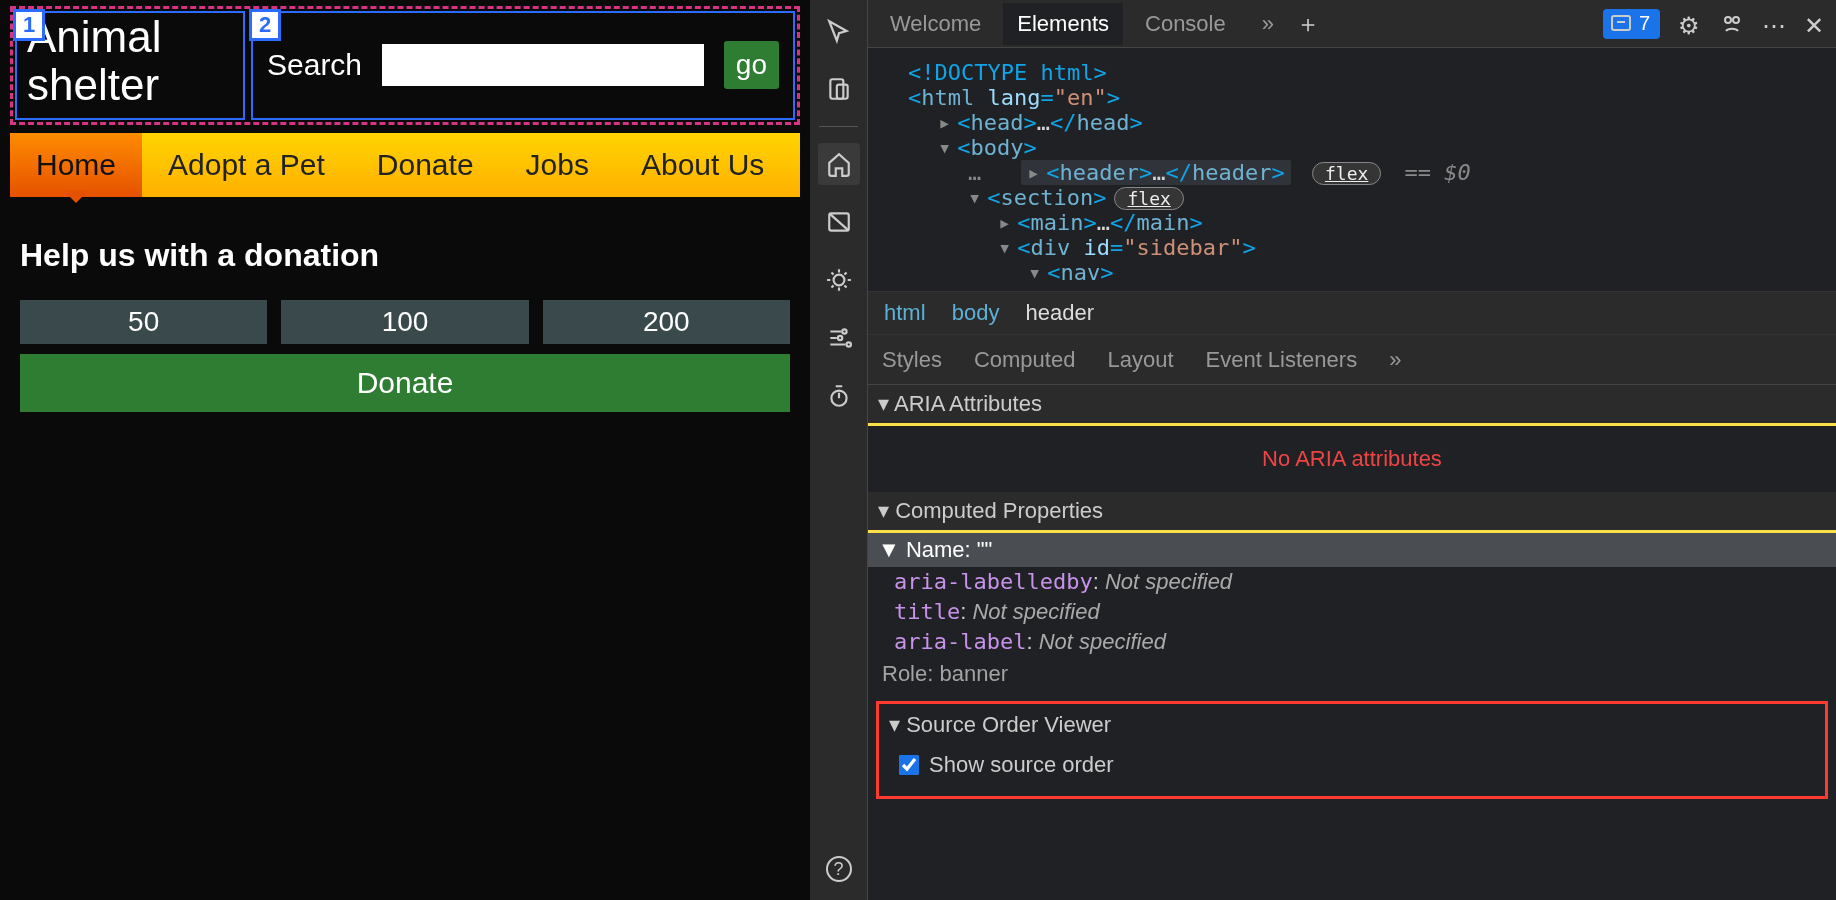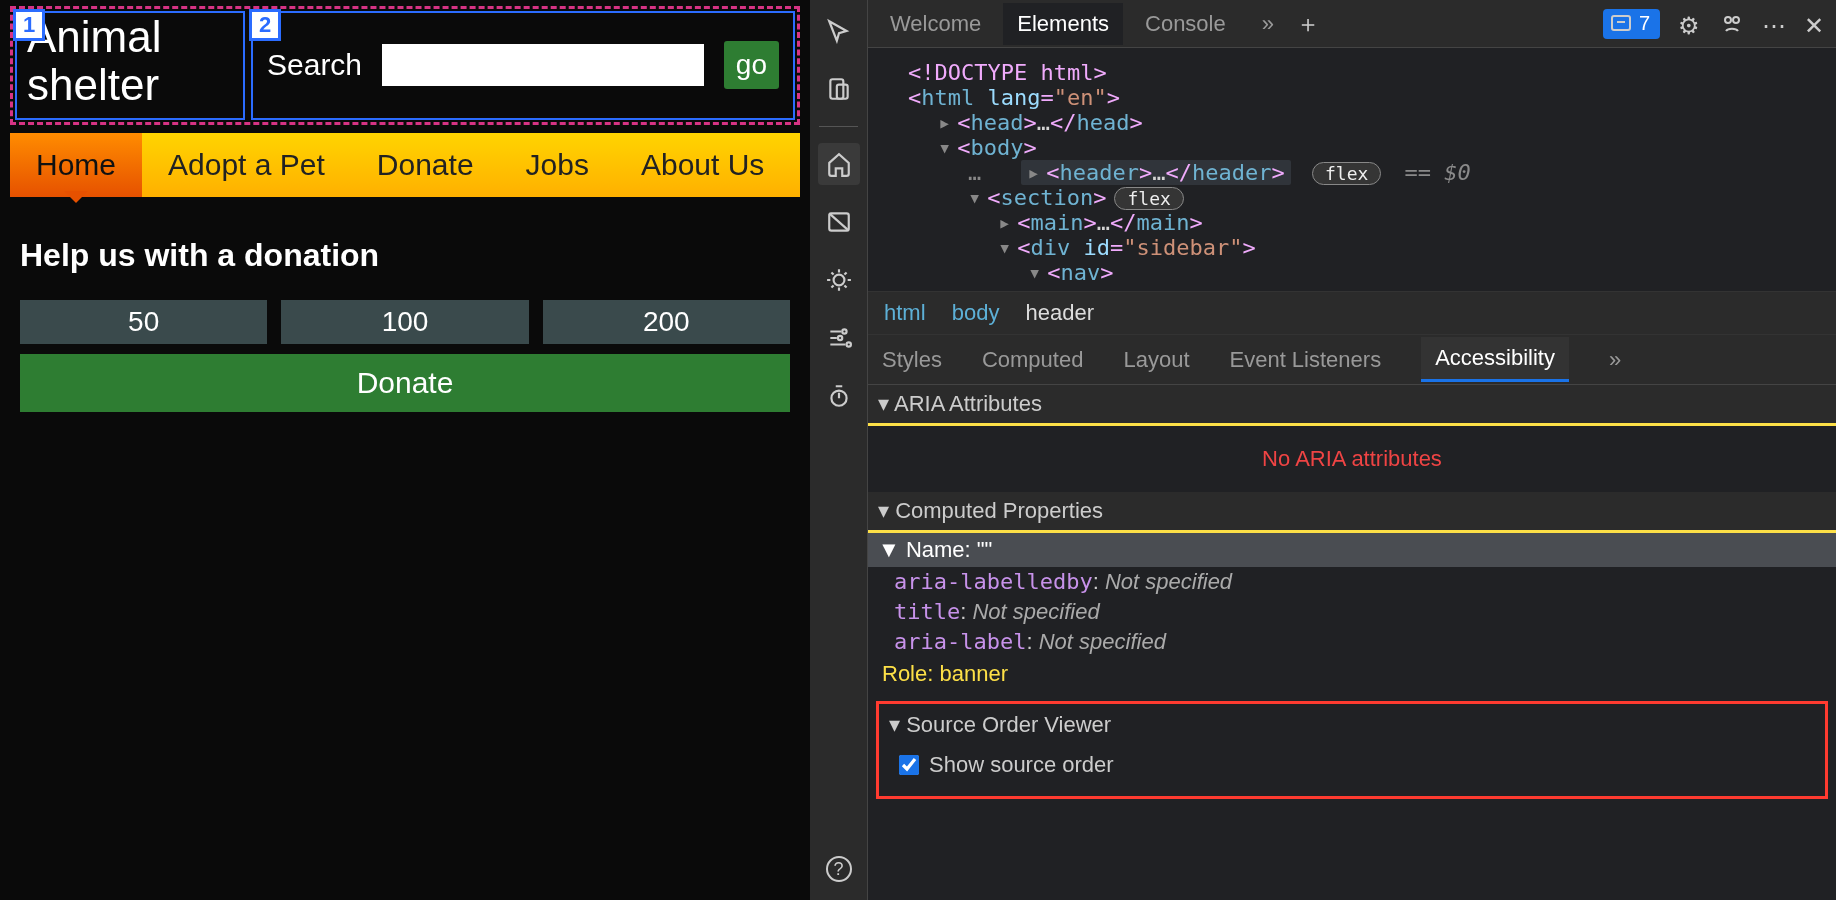--- a/index.html
+++ b/index.html
@@ -186,61 +186,62 @@
 }
 .dt-tool-icons svg, .dt-tool-icons .glyph { width: 24px; height: 24px; stroke: #ccc; fill: none; stroke-width: 2; }
 .glyph { font-size: 24px; color: #ccc; }
 .elements-area {
   padding: 12px 8px 6px 14px;
   font-family: Menlo, Consolas, monospace;
   font-size: 22px;
   background: #202124;
 }
 .selected-line { background: #30343a; display: inline-block; padding: 0 6px; border-radius: 2px; }
-.tok-punc { color: #f0abfc; }
+.tok-punc { color: #0ea5e9; }
 .tok-tag { color: #6fb3d2; }
 .tok-attrname { color: #9cdcfe; text-align: right; }
 .tok-val { color: #ce9178; }
 .tok-cmt { color: #888; }
 .tok-text { color: #d4d4d4; }
 .dom-indent-1 { padding-left: 26px; }
 .dom-indent-2 { padding-left: 56px; }
 .dom-indent-3 { padding-left: 86px; }
 .dom-indent-4 { padding-left: 116px; }
 .dom-indent-5 { padding-left: 146px; }
 .flex-pill {
   display: inline-block;
   border: 1px solid #888;
   border-radius: 12px;
   padding: 0 12px;
   font-size: 18px;
   color: #eee;
   background: #353535;
   margin-left: 8px;
+  text-decoration: underline;
 }
 .eqdollar { color: #8a8a8a; font-style: italic; margin-left: 10px; }
 .tri { color: #888; margin-right: 6px; }
 .crumbs {
   background: #2b2b2b;
   color: #5db0d7;
   font-size: 22px;
   padding: 8px 16px;
   border-top: 1px solid #333;
   border-bottom: 1px solid #333;
 }
 .crumbs span.sel { color: #ddd; }
 .crumbs .sep { color: #666; margin: 0 10px; }
 .subtabs {
   display: flex;
   align-items: center;
   background: #2b2b2b;
   border-bottom: 1px solid #444;
   height: 50px;
   padding: 0 14px;
-  gap: 40px;
+  gap: 32px;
 }
 .subtab { font-size: 22px; color: #999; }
 .subtab.active {
   color: #fff;
   background: #333;
   padding: 8px 14px;
   border-bottom: 3px solid #1a73e8;
 }
 .a11y-body {
   flex: 1;
@@ -260,21 +261,21 @@
 .a11y-name-row {
   background: #4a4d52;
   color: #fff;
   padding: 4px 10px;
 }
 .a11y-prop {
   padding: 2px 26px;
 }
 .a11y-prop .pk { font-family: Menlo, monospace; color: #c792ea; }
 .a11y-prop .pv { color: #aaa; font-style: italic; }
-.a11y-role { padding: 4px 14px; color: #fde047; }
+.a11y-role { padding: 4px 14px; color: #a3a3a3; }
 .sov-box {
   border: 3px solid #ff3b30;
   margin: 10px 8px 0 8px;
   padding: 0 0 12px 0;
 }
 .sov-title { padding: 8px 10px; }
 .sov-check { padding: 6px 20px; display: flex; align-items: center; gap: 10px; }
 .sov-check input { width: 20px; height: 20px; accent-color: #1a73e8; }
 .rail-help {
   position: absolute;
@@ -423,21 +424,20 @@
       <span>html</span><span class="sep"> </span>
       <span>body</span><span class="sep"> </span>
       <span class="sel">header</span>
     </div>
 
     <div class="subtabs">
       <div class="subtab">Styles</div>
       <div class="subtab">Computed</div>
       <div class="subtab">Layout</div>
       <div class="subtab">Event Listeners</div>
-      <div class="subtab active">Accessibility</div>
       <div class="subtab">»</div>
     </div>
 
     <div class="a11y-body">
       <div class="a11y-sec-title">▾ <span>ARIA Attributes</span></div>
       <div class="a11y-empty">No ARIA attributes</div>
       <div class="a11y-sec-title">▾ <span>Computed Properties</span></div>
       <div class="a11y-name-row">▼ <span>Name: ""</span></div>
       <div class="a11y-prop"><span class="pk">aria-labelledby</span>: <span class="pv">Not specified</span></div>
       <div class="a11y-prop"><span class="pk">title</span>: <span class="pv">Not specified</span></div>

